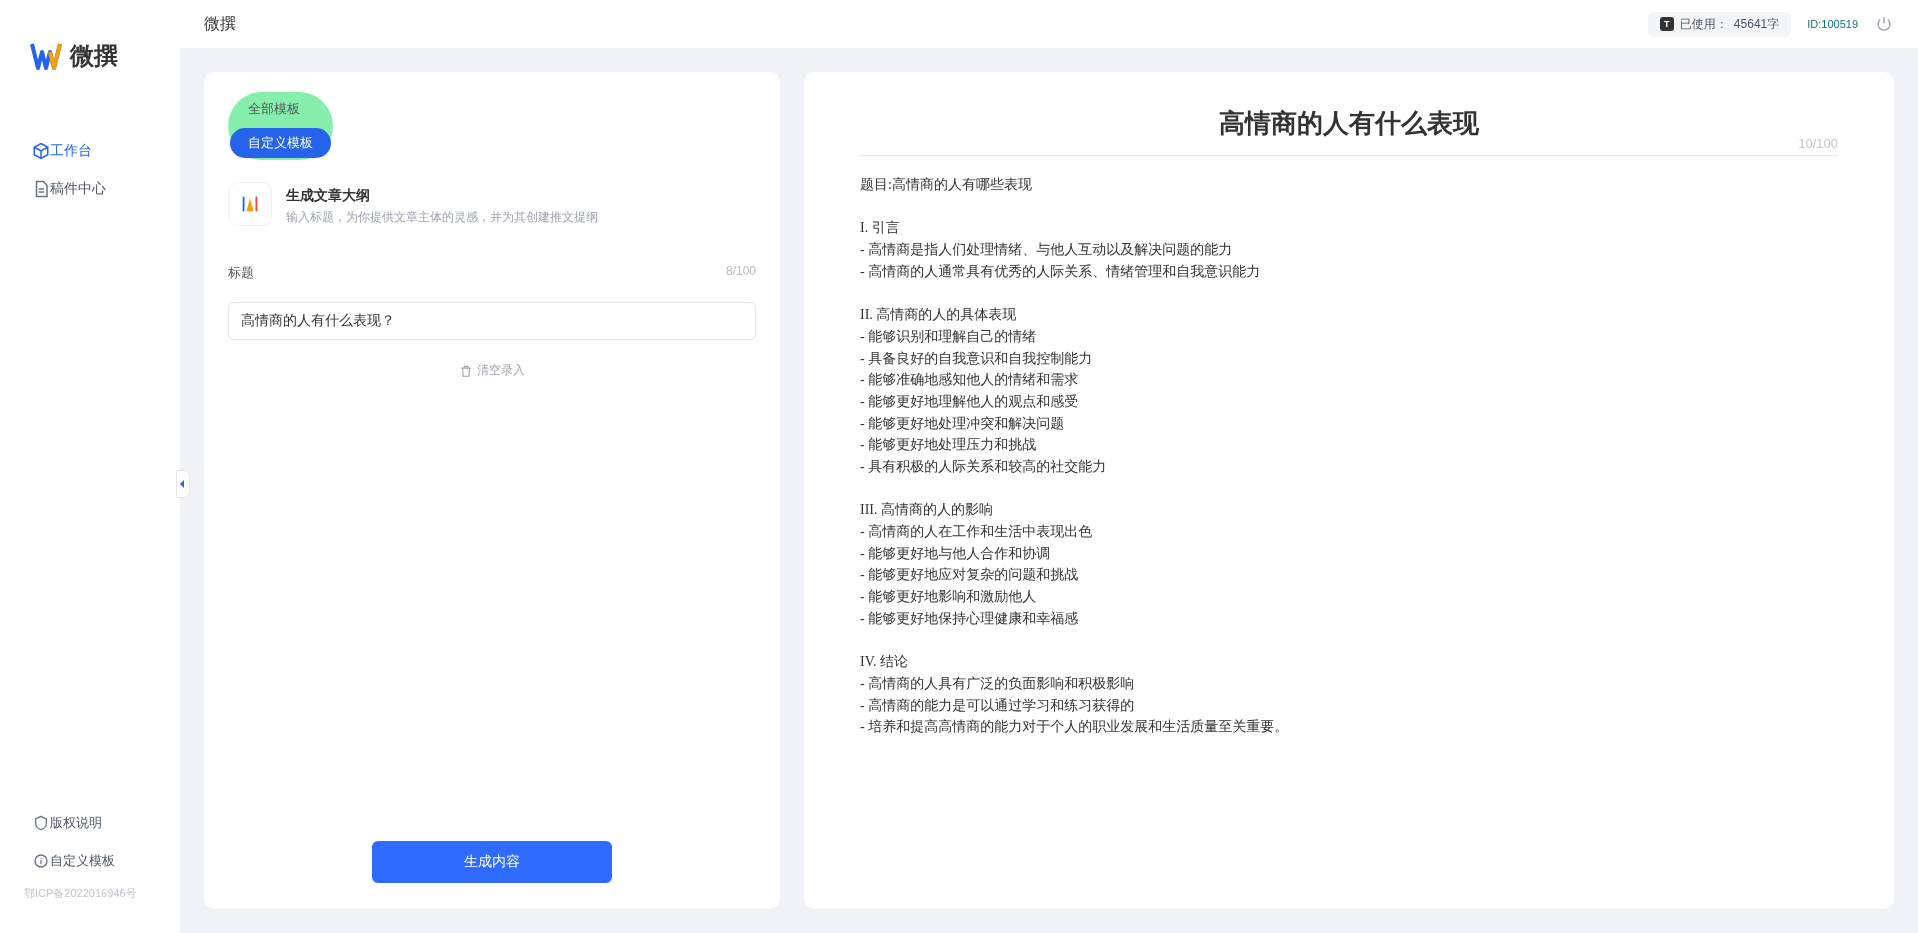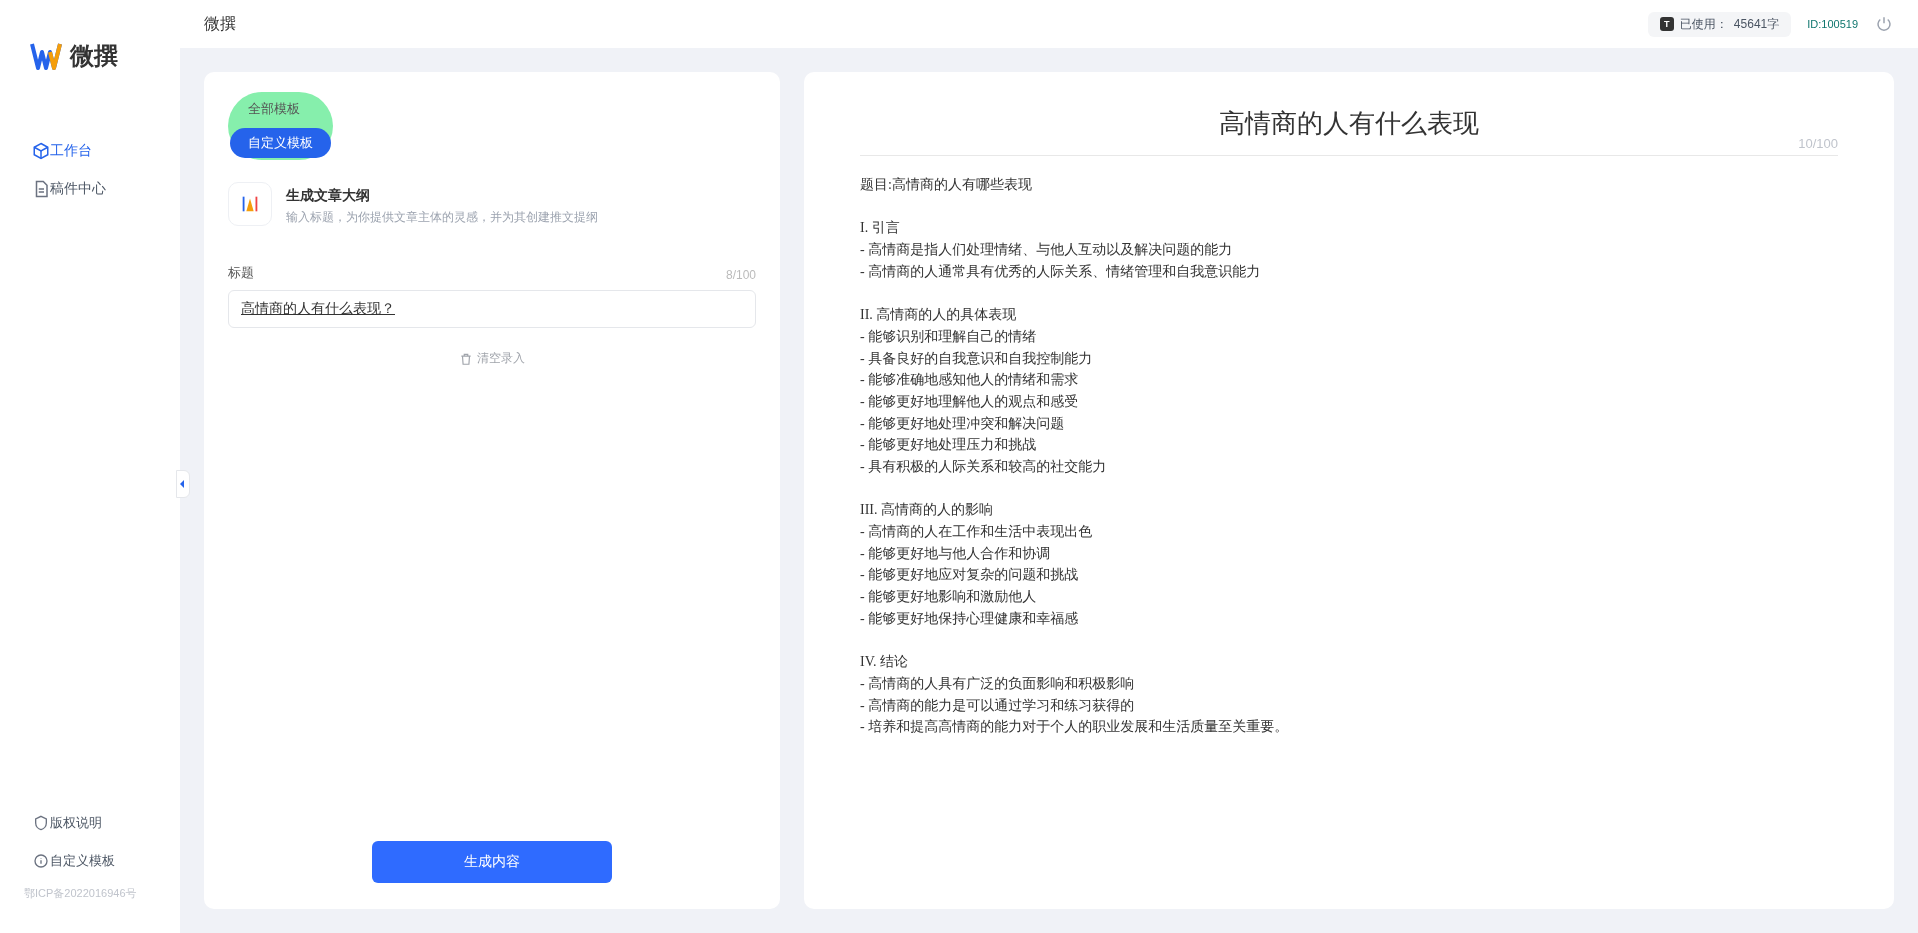--- a/index.html
+++ b/index.html
@@ -39,31 +39,31 @@
 
 .left-panel { width: 576px; background: #fff; border-radius: 10px; display: flex; flex-direction: column; padding: 20px 24px; }
 .tabs { display: flex; gap: 4px; background: #86efac; border-radius: 999px; width: fit-content; padding: 2px; flex-direction: column; }
 .tab { padding: 6px 18px; border-radius: 999px; font-size: 13px; cursor: pointer; color: #555; }
 .tab.active { background: #2563eb; color: #fff; }
 .template-card { display: flex; gap: 14px; padding: 22px 0 12px; align-items: flex-end; }
 .template-icon { width: 44px; height: 44px; background: #fff; border: 1px solid #eef0f4; border-radius: 10px; display: flex; align-items: center; justify-content: center; font-size: 20px; }
 .template-meta .tpl-title { font-size: 14px; font-weight: 600; color: #333; margin-bottom: 4px; }
 .template-meta .tpl-desc { font-size: 12px; color: #9ca3af; }
 .field-row { margin-top: 26px; }
-.field-label { display: flex; justify-content: space-between; font-size: 13px; color: #555; margin-bottom: 8px; align-items: flex-end; }
+.field-label { display: flex; justify-content: space-between; font-size: 13px; color: #555; margin-bottom: 20px; }
 .counter { color: #bbb; font-size: 12px; }
-.field-input { width: 100%; border: 1px solid #e5e7eb; border-radius: 6px; padding: 10px 12px; font-size: 14px; color: #333; outline: none; text-decoration: underline; }
+.field-input { width: 100%; border: 1px solid #e5e7eb; border-radius: 6px; padding: 10px 12px; font-size: 14px; color: #333; outline: none; }
 .clear-btn { display: flex; align-items: center; justify-content: center; gap: 4px; font-size: 12px; color: #a0a4ab; margin-top: 22px; cursor: pointer; }
 .clear-btn .icon { width: 14px; height: 14px; }
 .generate-btn { margin-top: auto; width: 240px; align-self: center; background: #2f6bff; color: #fff; border: none; border-radius: 6px; padding: 12px 0; font-size: 14px; cursor: pointer; margin-bottom: 6px; }
 
 
 .right-panel { flex: 1; background: #fff; border-radius: 10px; display: flex; flex-direction: column; padding: 24px 56px; position: relative; }
 .doc-title-row { text-align: center; padding: 10px 0 14px; position: relative; }
-.doc-title { font-size: 26px; font-family: "Songti SC", "SimSun", serif; font-weight: 400; }
+.doc-title { font-size: 26px; font-family: "Songti SC", "SimSun", serif; font-weight: 700; }
 .title-counter { position: absolute; right: 0; bottom: 4px; font-size: 13px; color: #c0c4cc; }
 .doc-divider { border: none; border-top: 1px solid #e8e8e8; margin-bottom: 18px; }
 .doc-body { flex: 1; overflow: auto; font-size: 14px; line-height: 1.55; color: #333; white-space: pre-line; font-family: "Songti SC", "SimSun", serif; }
 .doc-footer { display: flex; justify-content: flex-end; align-items: center; gap: 18px; border-top: 1px solid #eee; padding-top: 16px; margin-top: 10px; }
 .copy-btn { border: 1px solid #dcdfe6; background: #fff; border-radius: 4px; padding: 6px 22px; font-size: 13px; color: #555; cursor: pointer; }
 .word-count { font-size: 12px; color: #bbb; }
 </style>
 </head>
 <body>
 

